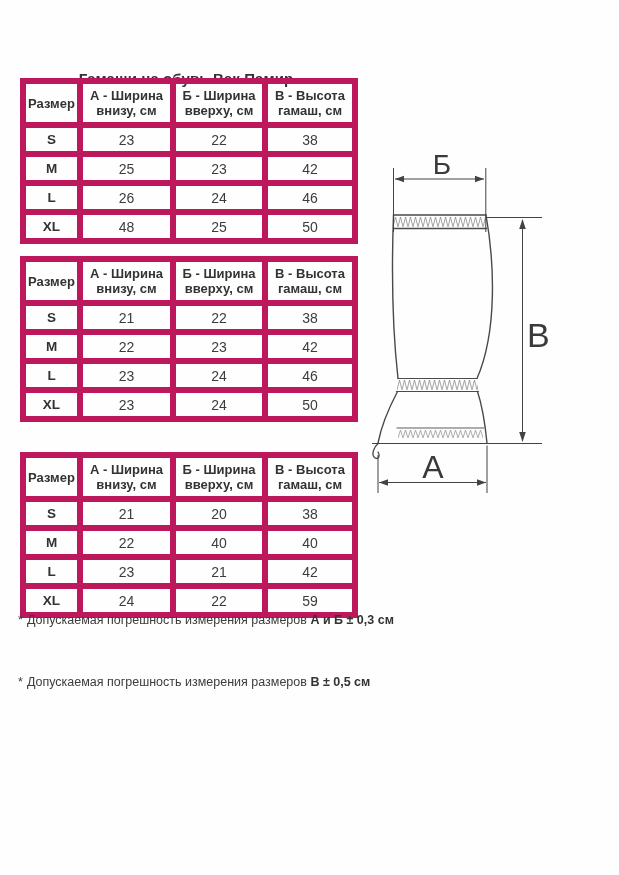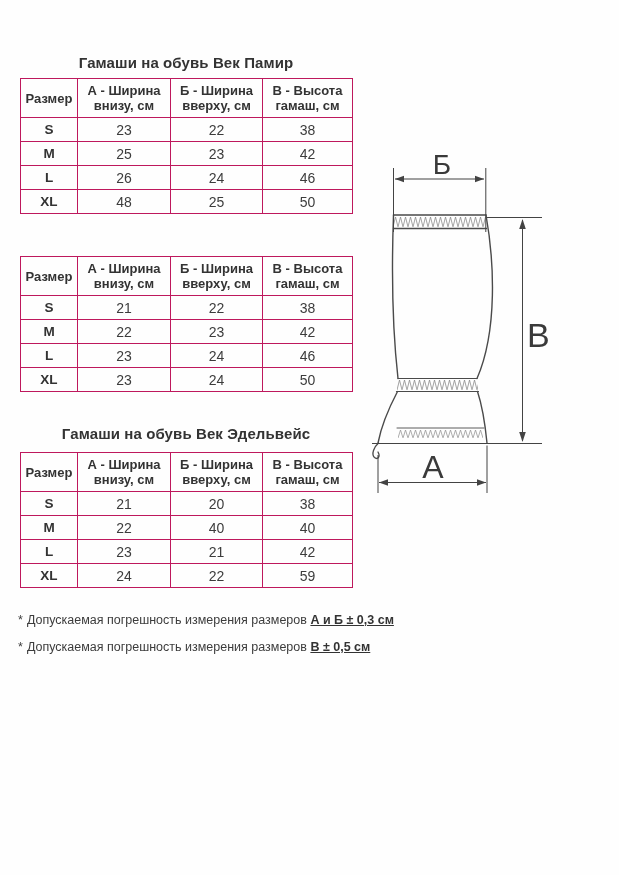--- a/index.html
+++ b/index.html
@@ -4,57 +4,58 @@
 <style>
   html,body { margin:0; padding:0; background:#ffffff; }
   .page {
     position:relative; width:619px; height:875px; background:#fefefe;
     font-family:"Liberation Sans", sans-serif; color:#3a3a3a; overflow:hidden;
   }
   .section-title {
     position:absolute; left:20px; width:332px; text-align:center;
     font-size:15px; font-weight:bold; color:#333333; line-height:17px;
     letter-spacing:0.1px;
+    margin-top:16px;
   }
   #title-1 { top:54px; }
   #title-2 { top:235px; }
   #title-3 { top:425px; }
 
   table.size-table {
     position:absolute; left:20px; width:332px;
     border-collapse:collapse; table-layout:fixed;
   }
   #table-1 { top:78px; }
   #table-2 { top:256px; }
   #table-3 { top:452px; }
 
   .size-table col.c0 { width:57px; }
   .size-table col.c1 { width:93px; }
   .size-table col.c2 { width:92px; }
   .size-table col.c3 { width:90px; }
 
   .size-table td {
-    border:1px solid #be185d; text-align:center; vertical-align:middle;
+    border:6px solid #be185d; text-align:center; vertical-align:middle;
     padding:0; font-size:14px; color:#3c3c3c;
   }
   .size-table tr.hdr td {
     height:38px; font-size:13px; font-weight:bold; line-height:15px;
     white-space:pre-line; color:#333333;
   }
   .size-table tr.datarow td { height:23px; }
   .size-table td.size { font-weight:bold; font-size:13.5px; color:#333333; }
 
   .footnote {
     position:absolute; left:18px; font-size:12.5px; color:#3c3c3c;
     line-height:15px; white-space:nowrap;
   }
   #fn-1 { top:613px; }
-  #fn-2 { top:640px; }
+  #fn-2 { top:675px; }
   .fn-star { display:inline-block; margin-right:4px; }
-  .fn-bold { font-weight:bold; color:#333333;text-decoration:underline; }
+  .fn-bold { font-weight:bold; color:#333333; }
 
   #diagram { position:absolute; left:370px; top:140px; }
   #diagram text {
     font-family:"Liberation Sans", sans-serif; fill:#3a3a3a;
   }
 </style>
 </head>
 <body>
 
 <div class="page">
@@ -141,21 +142,20 @@
     </tr>
     <tr class="datarow">
       <td class="size">XL</td>
       <td>23</td>
       <td>24</td>
       <td>50</td>
     </tr>
   </tbody>
     </table>
 
-  <div class="section-title" id="title-3">Гамаши на обувь Век Эдельвейс</div>
   <table class="size-table" id="table-3">
     <colgroup>
         <col class="c0">
         <col class="c1">
         <col class="c2">
         <col class="c3">
       </colgroup>
     <tbody>
         <tr class="hdr">
       <td>Размер</td>

